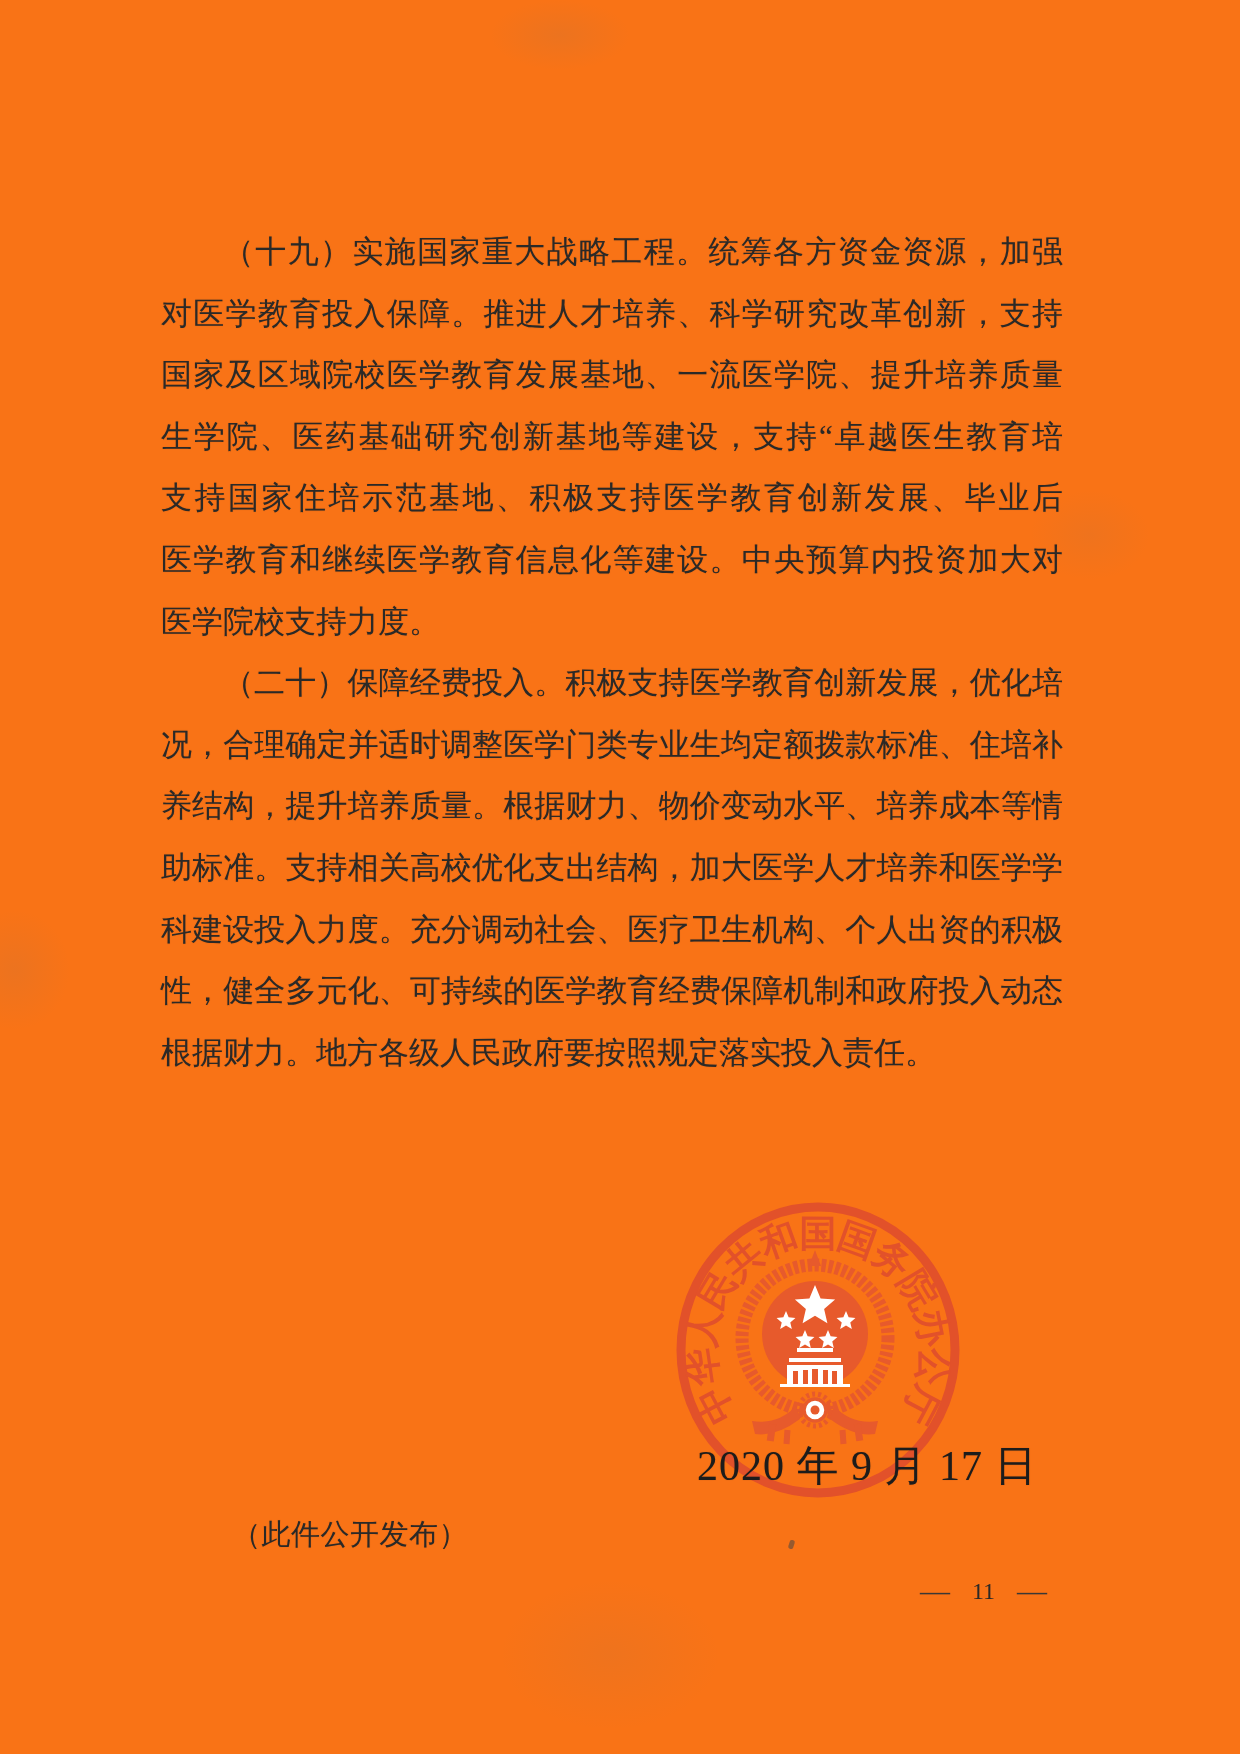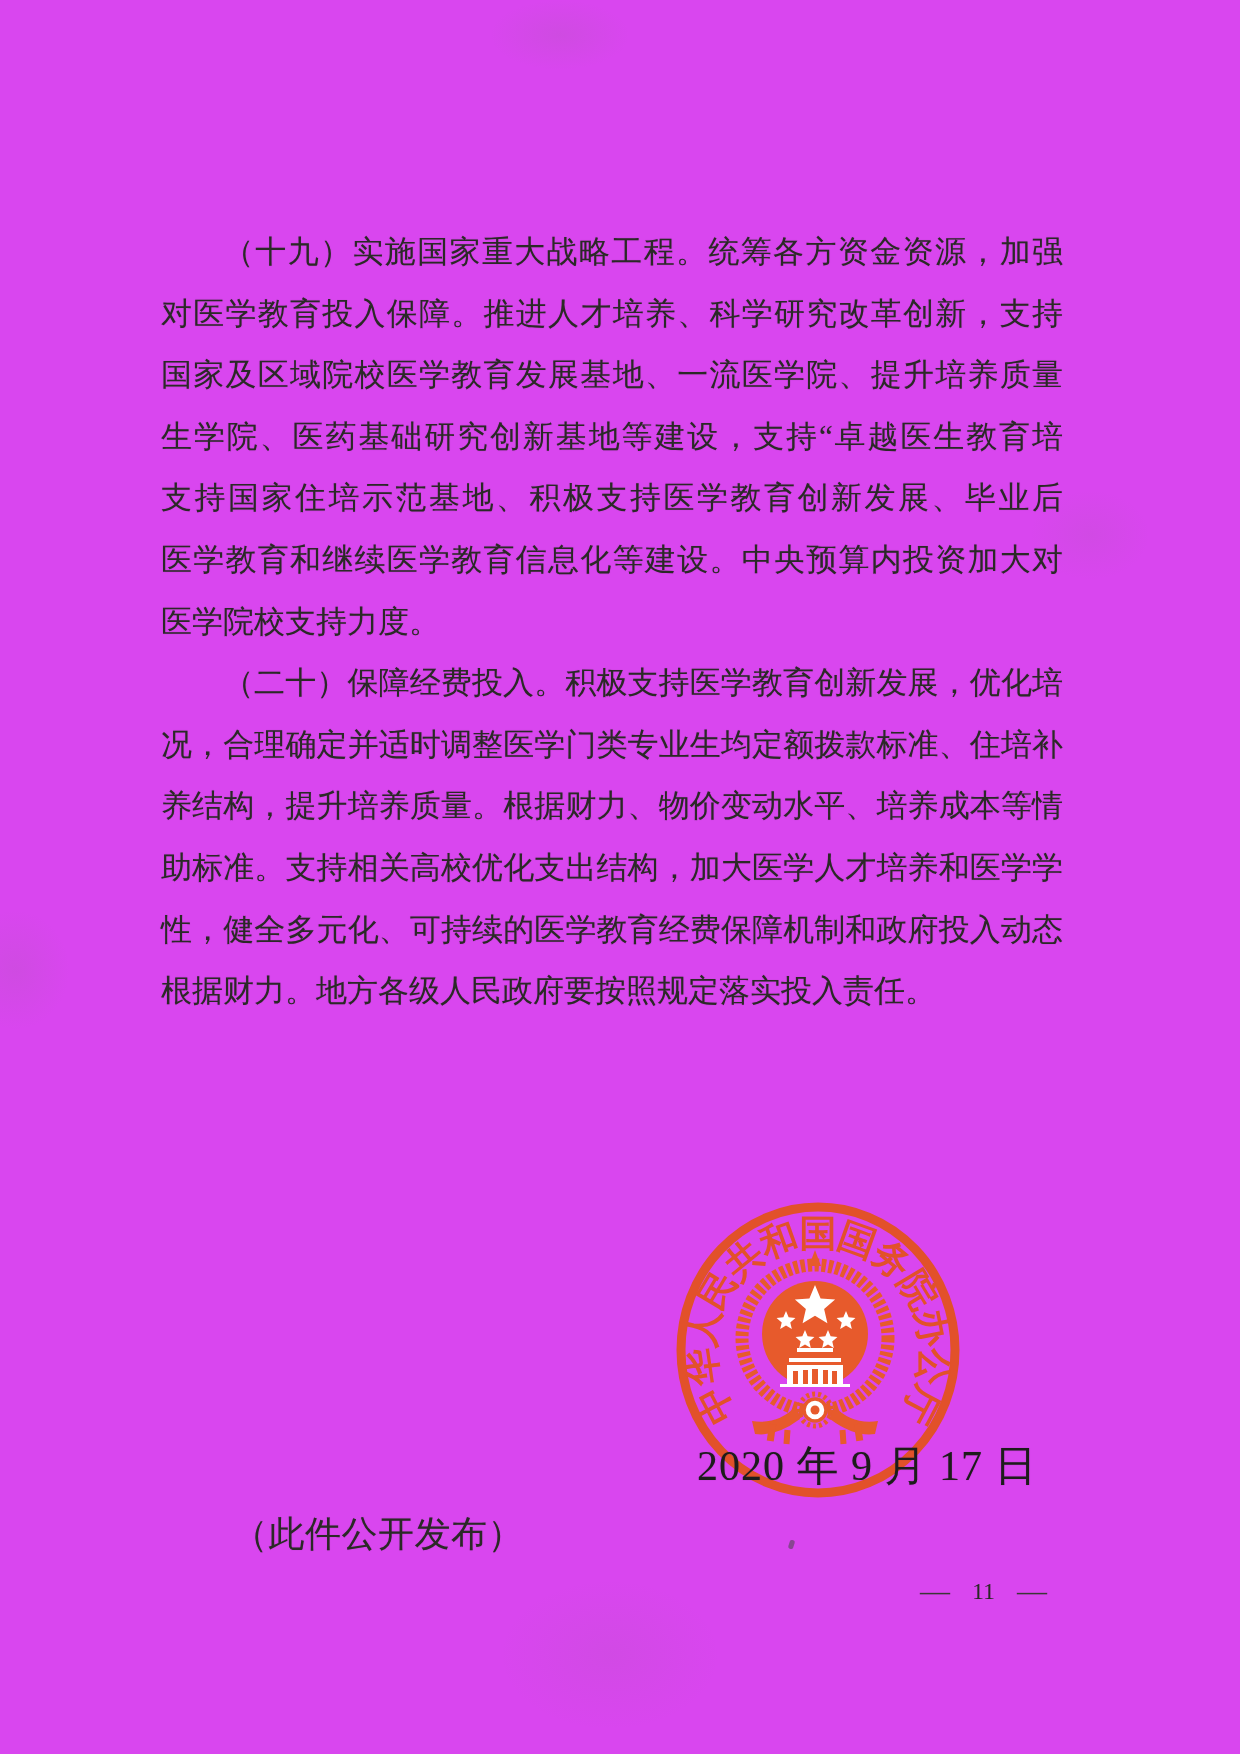--- a/index.html
+++ b/index.html
@@ -1,20 +1,20 @@
 <!DOCTYPE html>
 <html><head>
 <meta charset="utf-8">
 <style>
   html,body{margin:0;padding:0;background:#888;}
   .page{
     position:relative;
     width:1240px;height:1754px;
     margin:0 auto;
-    background:#d946ef;
+    background:#f97316;
     overflow:hidden;
     font-family:"Liberation Serif","DejaVu Serif",serif;
   }
   
   .smudge{position:absolute;border-radius:50%;pointer-events:none;}
   .sm1{left:490px;top:0px;width:140px;height:70px;background:radial-gradient(closest-side,rgba(120,115,110,.10),rgba(120,115,110,0));}
   .sm2{left:1030px;top:490px;width:120px;height:90px;background:radial-gradient(closest-side,rgba(120,115,110,.08),rgba(120,115,110,0));}
   .sm3{left:-40px;top:910px;width:110px;height:120px;background:radial-gradient(closest-side,rgba(120,115,110,.10),rgba(120,115,110,0));}
   .sm4{left:500px;top:1580px;width:220px;height:150px;background:radial-gradient(closest-side,rgba(120,115,110,.08),rgba(120,115,110,0));}
   .speck{position:absolute;left:789px;top:1540px;width:5px;height:9px;background:rgba(70,70,70,.55);border-radius:2px;transform:rotate(18deg);}
@@ -38,21 +38,21 @@
   .seal-svg{position:absolute;left:0;top:0;width:1240px;height:1754px;pointer-events:none;}
 
   .date{
     position:absolute;left:697px;top:1446px;
     font-size:42px;line-height:40px;color:#1d1c1b;
     letter-spacing:1px;white-space:nowrap;
     text-shadow:0 0 1px rgba(40,40,40,.35);
   }
   .note{
     position:absolute;left:232px;top:1516px;
-    font-size:36px;line-height:36px;color:#2b2927;
+    font-size:29px;line-height:36px;color:#2b2927;
     letter-spacing:0.5px;white-space:nowrap;
     text-shadow:0 0 1px rgba(60,55,50,.30);
   }
   .pagenum{
     position:absolute;left:920px;top:1574px;
     display:flex;align-items:center;gap:22px;
     color:#3a3836;font-size:30px;line-height:34px;
   }
   .pagenum .num{font-size:24px;color:#2b2927;}
 </style>
@@ -72,20 +72,21 @@
     <div class="line">对医学教育投入保障。推进人才培养、科学研究改革创新，支持</div>
     <div class="line">国家及区域院校医学教育发展基地、一流医学院、提升培养质量</div>
     <div class="line">生学院、医药基础研究创新基地等建设，支持“卓越医生教育培</div>
     <div class="line">支持国家住培示范基地、积极支持医学教育创新发展、毕业后</div>
     <div class="line">医学教育和继续医学教育信息化等建设。中央预算内投资加大对</div>
     <div class="line noj">医学院校支持力度。</div>
     <div class="line indent">（二十）保障经费投入。积极支持医学教育创新发展，优化培</div>
     <div class="line">况，合理确定并适时调整医学门类专业生均定额拨款标准、住培补</div>
     <div class="line">养结构，提升培养质量。根据财力、物价变动水平、培养成本等情</div>
     <div class="line">助标准。支持相关高校优化支出结构，加大医学人才培养和医学学</div>
+    <div class="line">科建设投入力度。充分调动社会、医疗卫生机构、个人出资的积极</div>
     <div class="line">性，健全多元化、可持续的医学教育经费保障机制和政府投入动态</div>
     <div class="line noj">根据财力。地方各级人民政府要按照规定落实投入责任。</div>
   </div>
 
   <svg class="seal-svg" viewBox="0 0 1240 1754">
     <g>
       <ellipse cx="818" cy="1350" rx="137" ry="143" fill="none" stroke="#e2512a" stroke-width="9"></ellipse>
     </g>
     <g id="seal-ring-chars" font-family="'Liberation Serif','DejaVu Serif',serif" font-size="37" font-weight="600" fill="#e2512a">
         <text x="818" y="1246" text-anchor="middle" transform="rotate(-118 818 1350)">中</text>

